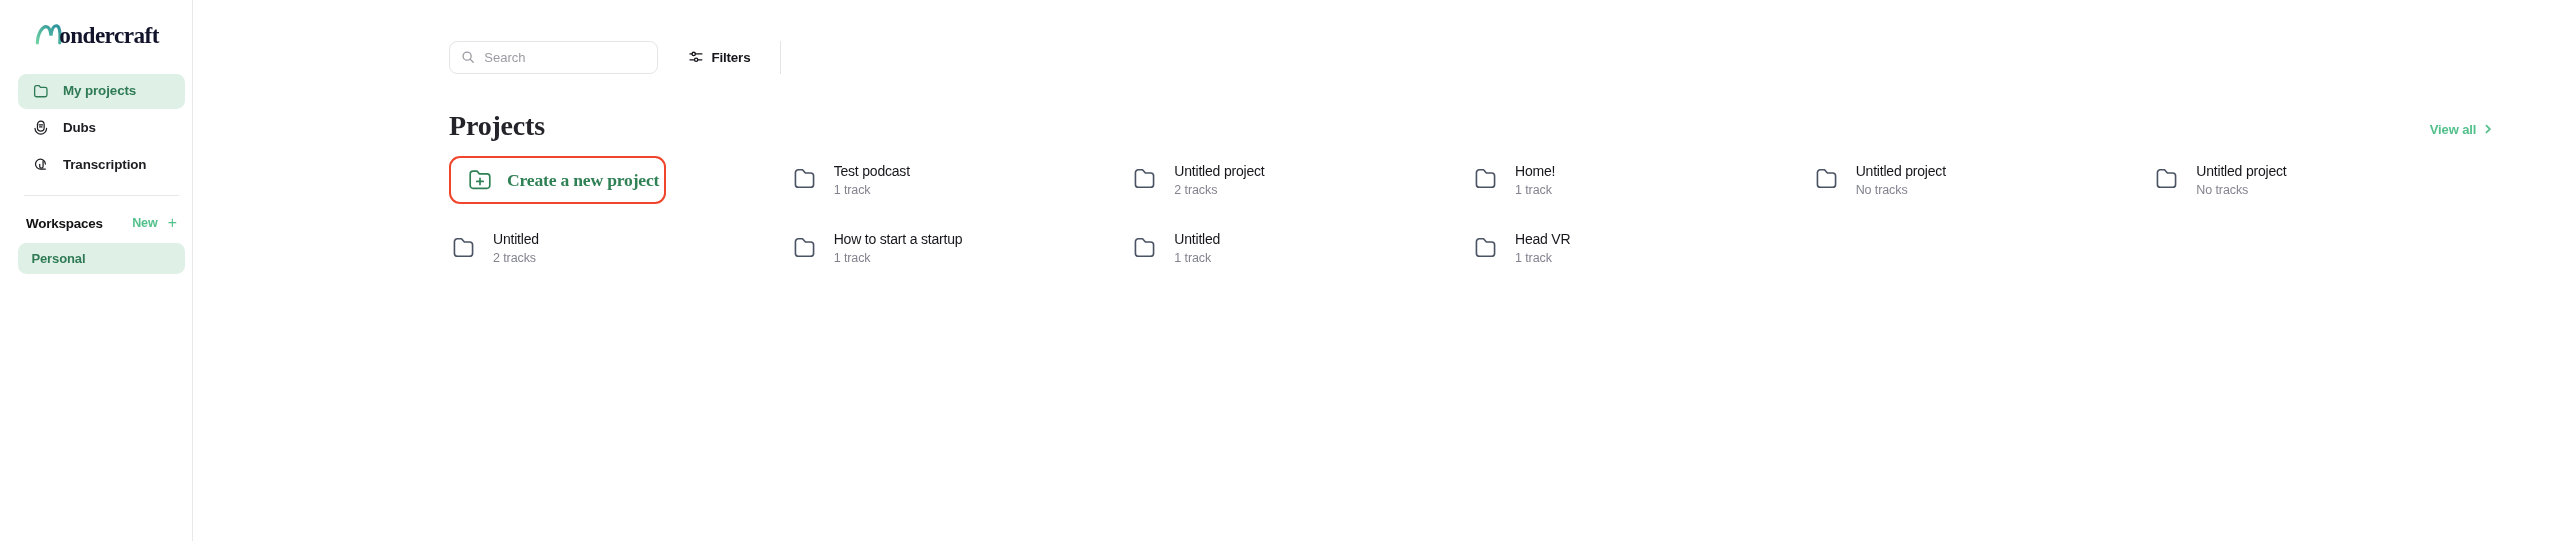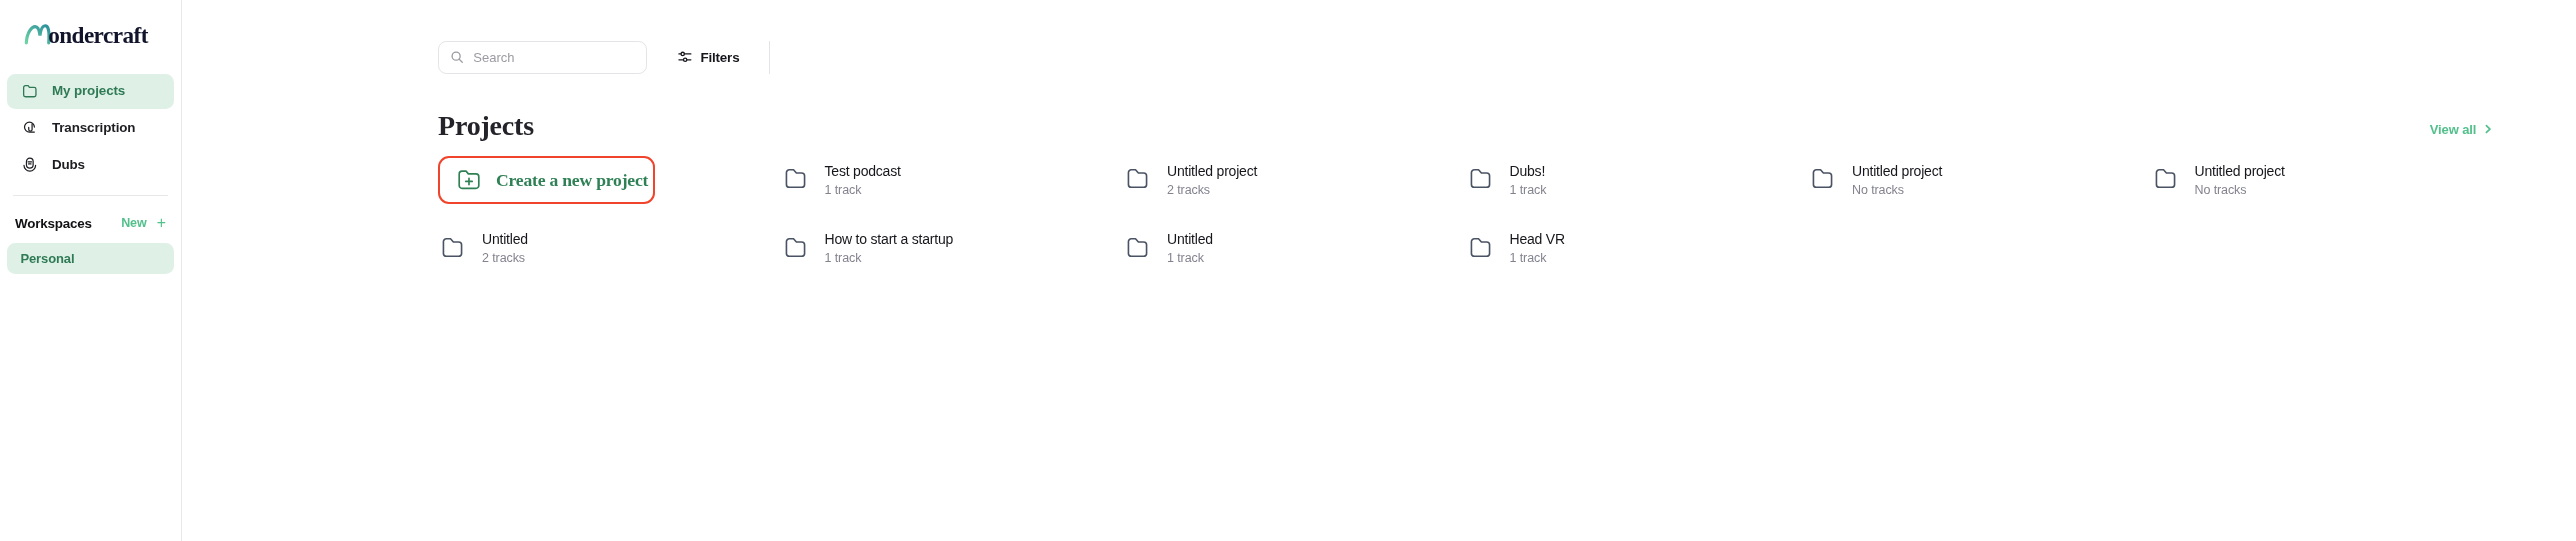--- a/index.html
+++ b/index.html
@@ -2,21 +2,21 @@
 <html style="font-size:15px"><head>
 <meta charset="utf-8">
 <style>
   * { box-sizing: border-box; margin: 0; padding: 0; }
   html, body {
     width: 2576px; height: 541px;
     background: #ffffff;
     font-family: "Liberation Sans", sans-serif;
     overflow: hidden;
   }
-  .app { display: flex; width: 2576px; height: 400px; background:#fff; }
+  .app { display: flex; width: 2576px; height: 400px; background:#fff;padding-left:11px; }
 
   
   .sidebar {
     width: 182px; min-width: 182px; height: 541px;
     border-right: 0.9px solid #e8e8ea;
     background: #ffffff;
     position: relative;
     padding: 0;
   }
   .logo-wrap {
@@ -184,36 +184,36 @@
           <svg width="17.6" height="17.6" viewBox="0 0 20 20" fill="none" stroke="#2f7a55" stroke-width="1.5">
             <path d="M3 6.2 a2 2 0 0 1 2 -2 h3.1 l1.5 1.9 h5.4 a2 2 0 0 1 2 2 v6.7 a2 2 0 0 1 -2 2 H5 a2 2 0 0 1 -2 -2 Z" stroke-linejoin="round"></path>
           </svg>
         </span>
         <span class="lbl">My projects</span>
       </div>
 
       <div class="nav-item">
         <span class="ico">
           <svg width="17.6" height="17.6" viewBox="0 0 20 20" fill="none" stroke="#1d1d22" stroke-width="1.4">
-            <path d="M15.2 9.2 a5.6 5.6 0 1 0 -5.6 5.6 h5.6" stroke-linecap="round"></path>
-            <path d="M12.6 5.6 v6.2 a1.9 1.9 0 0 1 -3.8 0 v-2.2" stroke-linecap="round"></path>
-          </svg>
-        </span>
-        <span class="lbl">Transcription</span>
-      </div>
-
-      <div class="nav-item">
-        <span class="ico">
-          <svg width="17.6" height="17.6" viewBox="0 0 20 20" fill="none" stroke="#1d1d22" stroke-width="1.4">
             <rect x="6.2" y="2.4" width="7.6" height="11.4" rx="3.8"></rect>
             <path d="M3.4 10.6 a6.6 6.6 0 0 0 13.2 0" stroke-linecap="round"></path>
             <path d="M8 6.6 h4 M8.6 9 h2.8" stroke-linecap="round"></path>
           </svg>
         </span>
         <span class="lbl">Dubs</span>
+      </div>
+
+      <div class="nav-item">
+        <span class="ico">
+          <svg width="17.6" height="17.6" viewBox="0 0 20 20" fill="none" stroke="#1d1d22" stroke-width="1.4">
+            <path d="M15.2 9.2 a5.6 5.6 0 1 0 -5.6 5.6 h5.6" stroke-linecap="round"></path>
+            <path d="M12.6 5.6 v6.2 a1.9 1.9 0 0 1 -3.8 0 v-2.2" stroke-linecap="round"></path>
+          </svg>
+        </span>
+        <span class="lbl">Transcription</span>
       </div>
     </nav>
 
     <div class="divider"></div>
 
     <div class="ws-header">
       <span class="ws-title">Workspaces</span>
       <span class="ws-actions">
         <span class="ws-new">New</span>
         <span class="ws-plus">+</span>
@@ -298,21 +298,21 @@
           </span>
         </div>
 
         <div class="card">
           <span class="folder">
             <svg width="29" height="29" viewBox="0 0 32 32" fill="none" stroke="#4a5363" stroke-width="1.8">
               <path d="M6 9.5 a3.2 3.2 0 0 1 3.2 -3.2 h4.6 l3.2 3.6 h5.8 a3.2 3.2 0 0 1 3.2 3.2 v9.4 a3.2 3.2 0 0 1 -3.2 3.2 H9.2 A3.2 3.2 0 0 1 6 22.5 Z" stroke-linejoin="round"></path>
             </svg>
           </span>
           <span class="txt">
-            <span class="name">Dubs!</span>
+            <span class="name">Home!</span>
             <span class="sub">1 track</span>
           </span>
         </div>
 
         <div class="card">
           <span class="folder">
             <svg width="29" height="29" viewBox="0 0 32 32" fill="none" stroke="#4a5363" stroke-width="1.8">
               <path d="M6 9.5 a3.2 3.2 0 0 1 3.2 -3.2 h4.6 l3.2 3.6 h5.8 a3.2 3.2 0 0 1 3.2 3.2 v9.4 a3.2 3.2 0 0 1 -3.2 3.2 H9.2 A3.2 3.2 0 0 1 6 22.5 Z" stroke-linejoin="round"></path>
             </svg>
           </span>

